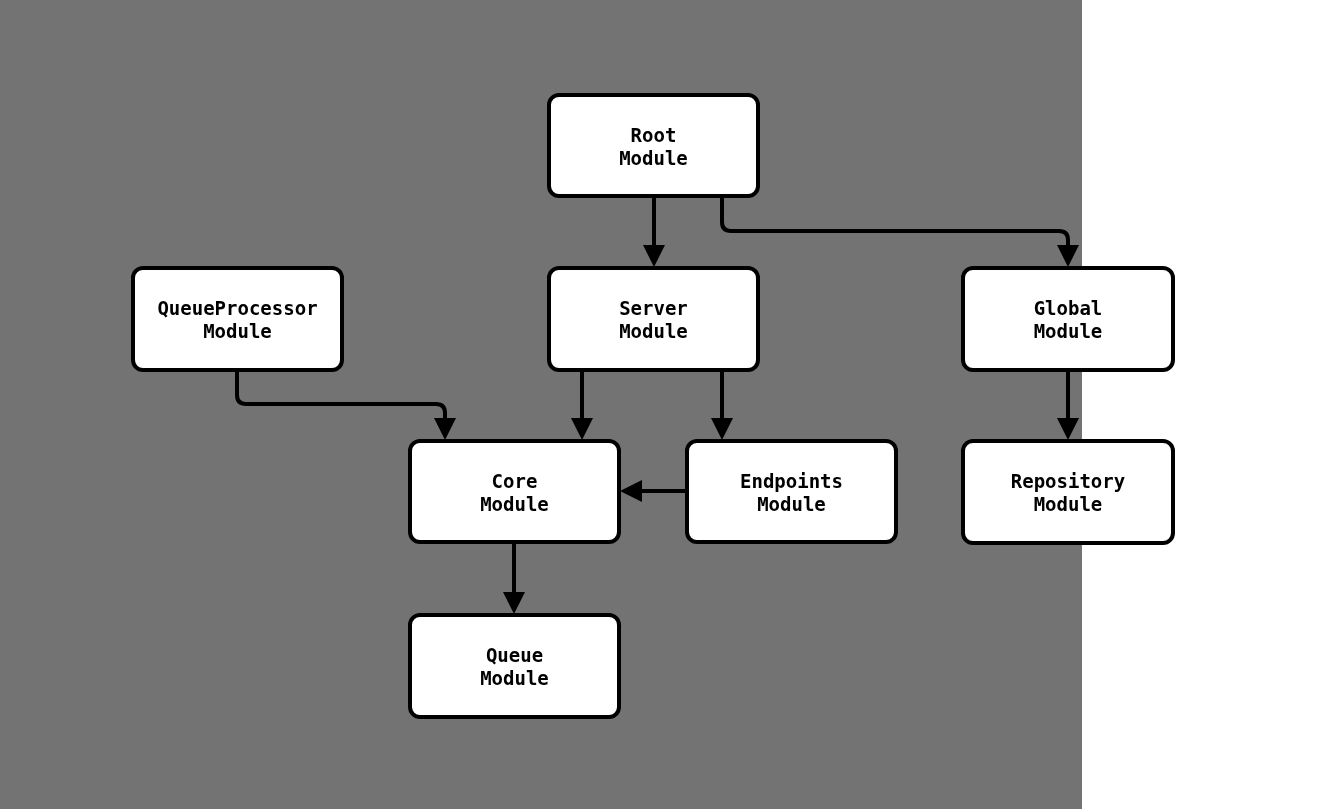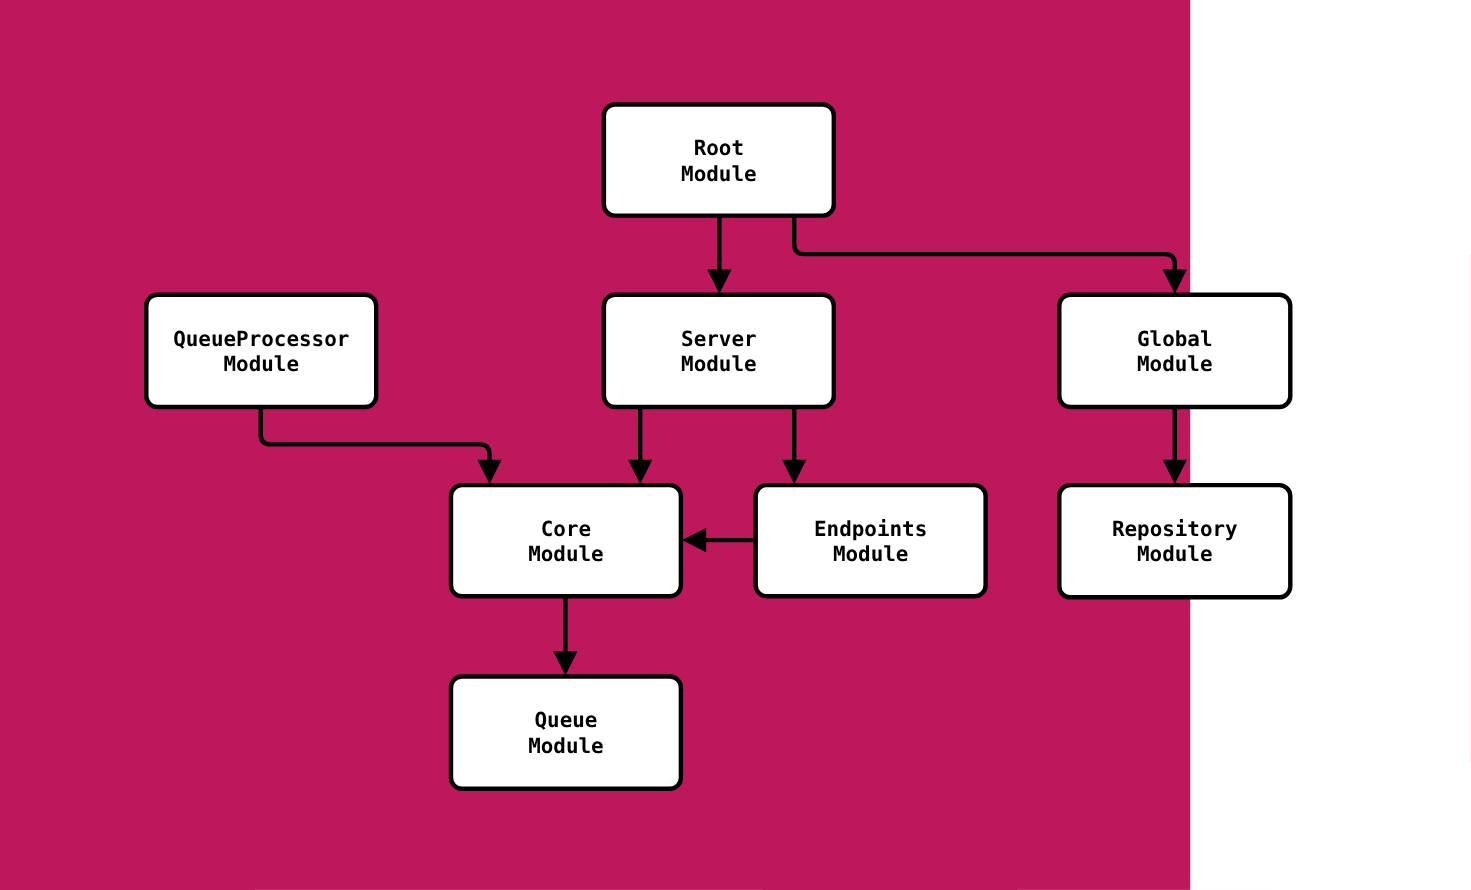--- a/index.html
+++ b/index.html
@@ -11,21 +11,21 @@
   body {
     width: 1337px;
     height: 809px;
     overflow: hidden;
     font-family: "DejaVu Sans Mono", "Liberation Mono", monospace;
   }
   #diagram-root {
     position: relative;
     width: 1082px;
     height: 809px;
-    background: #be185d;
+    background: #737373;
     text-align: center;
   }
   svg#diagram-svg {
     display: block;
     width: 1337px;
     height: 809px;
   }
   .node-box {
     fill: #ffffff;
     stroke: #000000;

